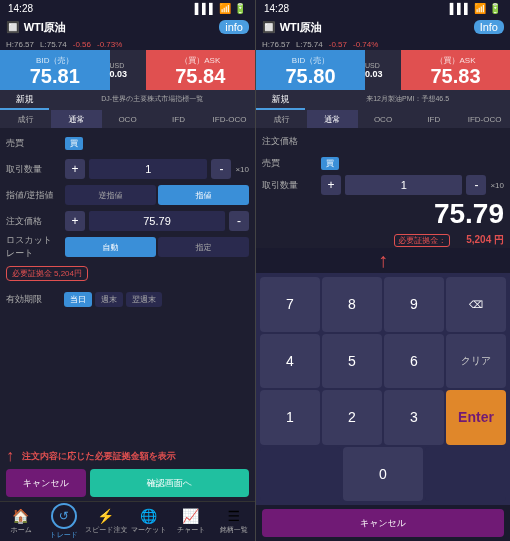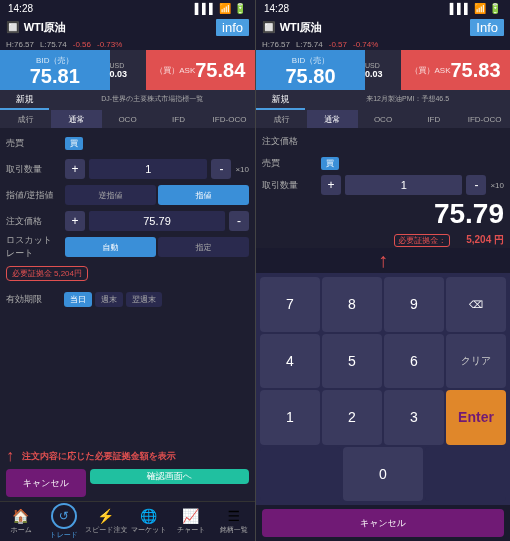--- a/index.html
+++ b/index.html
@@ -48,23 +48,23 @@
       color: white;
       font-size: 11px;
       font-weight: bold;
       display: flex;
       align-items: center;
       gap: 4px;
     }
     .info-btn {
       background: #4a9de0;
       color: white;
-      font-size: 13px;
+      font-size: 11px;
       padding: 1px 6px;
-      border-radius: 1px;
+      border-radius: 6px;
     }
     .price-row {
       color: #aaa;
       font-size: 8px;
       padding: 0 6px;
       display: flex;
       gap: 6px;
       background: #1a1a2e;
       height: 12px;
       align-items: center;
@@ -80,21 +80,21 @@
       display: flex;
       flex-direction: column;
       align-items: center;
       justify-content: center;
       padding: 2px;
     }
     .ask-box {
       background: #e05050;
       flex: 1;
       display: flex;
-      flex-direction: row;
+      flex-direction: column;
       align-items: center;
       justify-content: center;
       padding: 2px;
     }
     .bid-ask-label {
       color: rgba(255,255,255,0.8);
       font-size: 8px;
     }
     .bid-ask-price {
       color: white;
@@ -290,21 +290,21 @@
       justify-content: center;
       border-radius: 4px;
       cursor: pointer;
       text-align: center;
     }
     .confirm-btn {
       flex: 2;
       background: #20c0a0;
       color: white;
       font-size: 9px;
-      height: 15px;
+      height: 28px;
       display: flex;
       align-items: center;
       justify-content: center;
       border-radius: 4px;
       cursor: pointer;
     }
     .nav-bar {
       background: #1a1a2e;
       height: 40px;
       display: flex;

